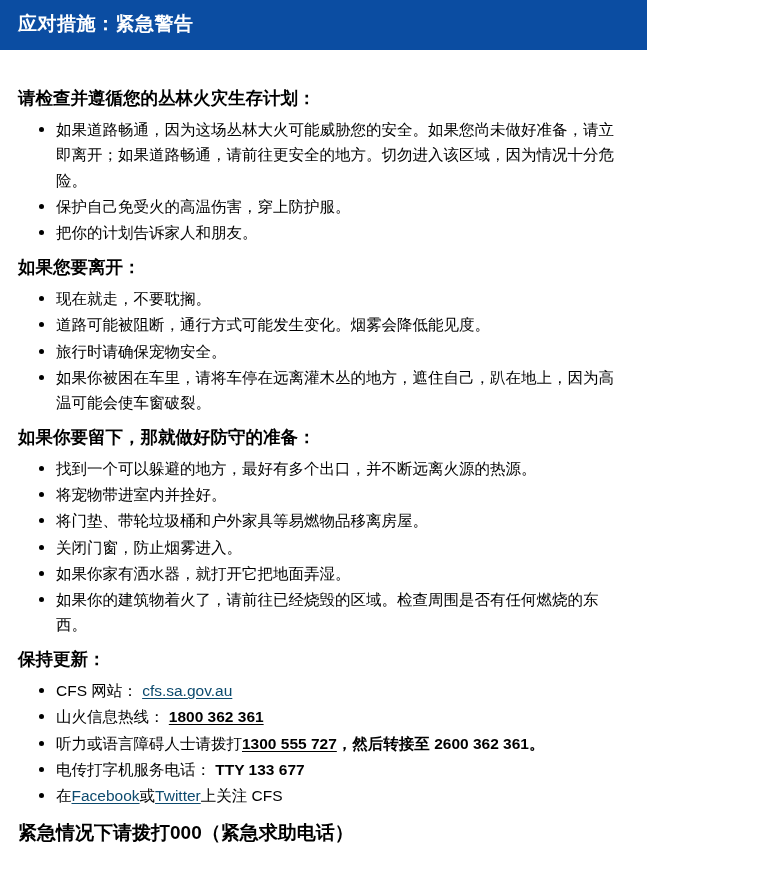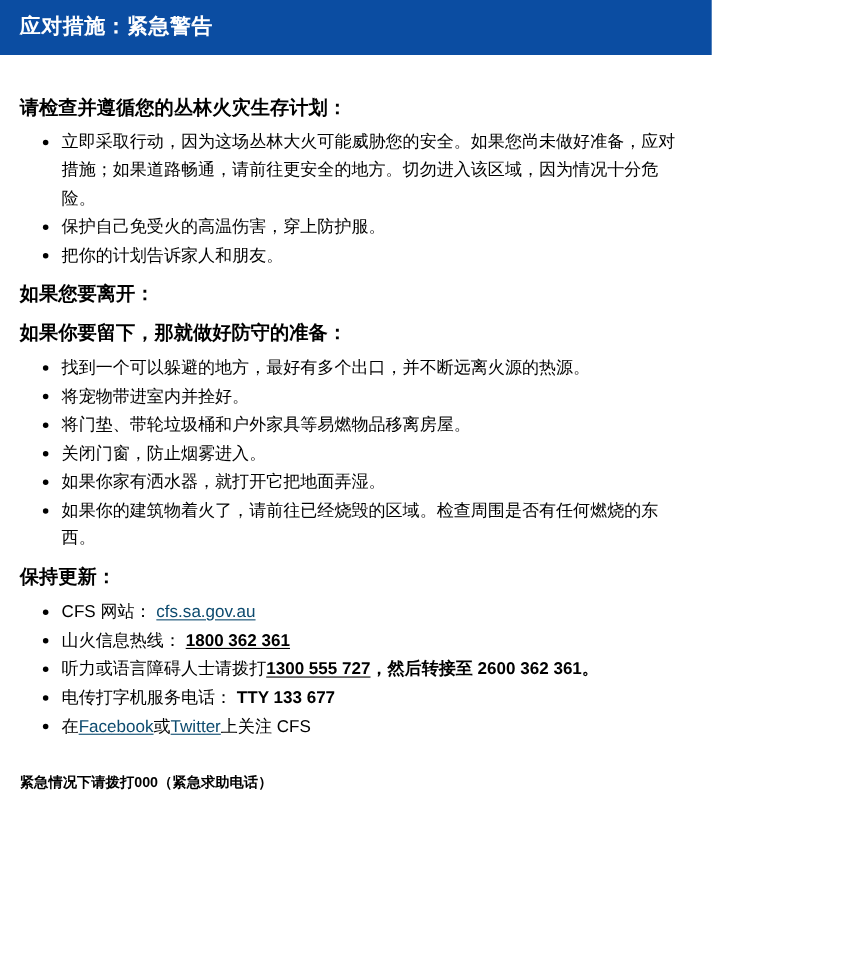--- a/index.html
+++ b/index.html
@@ -74,22 +74,22 @@
   .bold-txt {
     font-weight: bold;
   }
   .contact-num {
     font-weight: bold;
     text-decoration: underline;
     text-underline-offset: 2px;
     text-align: right;
   }
   .footer-lines {
-    margin-top: 28px;
-    font-size: 13px;
+    margin-top: 10px;
+    font-size: 19px;
     font-weight: bold;
     line-height: 1.55;
   }
   .footer-lines .src-label {
     font-weight: bold;
   }
   .footer-lines .src-value {
     font-weight: bold;
     padding-left: 6px;
   }
@@ -98,26 +98,32 @@
 <body>
 
 <div class="page">
 
   <div class="header-bar">应对措施：紧急警告</div>
 
   <div class="content">
 
     <div class="section-heading first">请检查并遵循您的丛林火灾生存计划：</div>
     <ul class="bullets ul-gap">
-      <li>立即采取行动，因为这场丛林大火可能威胁您的安全。如果您尚未做好准备，应对措施；如果道路畅通，请前往更安全的地方。切勿进入该区域，因为情况十分危险。</li>
+      <li>如果道路畅通，因为这场丛林大火可能威胁您的安全。如果您尚未做好准备，请立即离开；如果道路畅通，请前往更安全的地方。切勿进入该区域，因为情况十分危险。</li>
       <li>保护自己免受火的高温伤害，穿上防护服。</li>
       <li>把你的计划告诉家人和朋友。</li>
     </ul>
 
     <div class="section-heading">如果您要离开：</div>
+    <ul class="bullets ul-gap">
+      <li>现在就走，不要耽搁。</li>
+      <li>道路可能被阻断，通行方式可能发生变化。烟雾会降低能见度。</li>
+      <li>旅行时请确保宠物安全。</li>
+      <li>如果你被困在车里，请将车停在远离灌木丛的地方，遮住自己，趴在地上，因为高温可能会使车窗破裂。</li>
+    </ul>
 
     <div class="section-heading">如果你要留下，那就做好防守的准备：</div>
     <ul class="bullets ul-gap">
       <li>找到一个可以躲避的地方，最好有多个出口，并不断远离火源的热源。</li>
       <li>将宠物带进室内并拴好。</li>
       <li>将门垫、带轮垃圾桶和户外家具等易燃物品移离房屋。</li>
       <li>关闭门窗，防止烟雾进入。</li>
       <li>如果你家有洒水器，就打开它把地面弄湿。</li>
       <li>如果你的建筑物着火了，请前往已经烧毁的区域。检查周围是否有任何燃烧的东西。</li>
     </ul>

